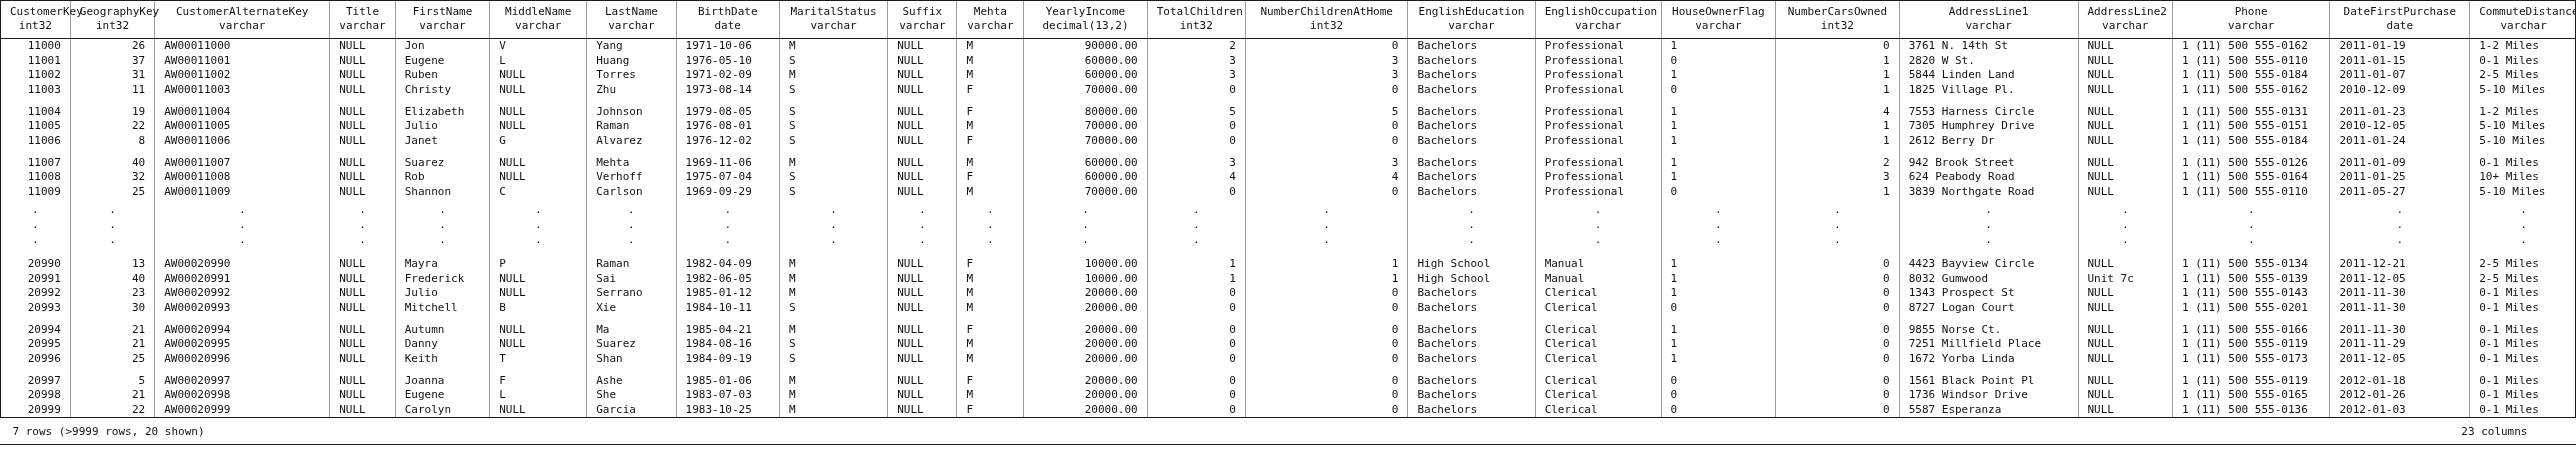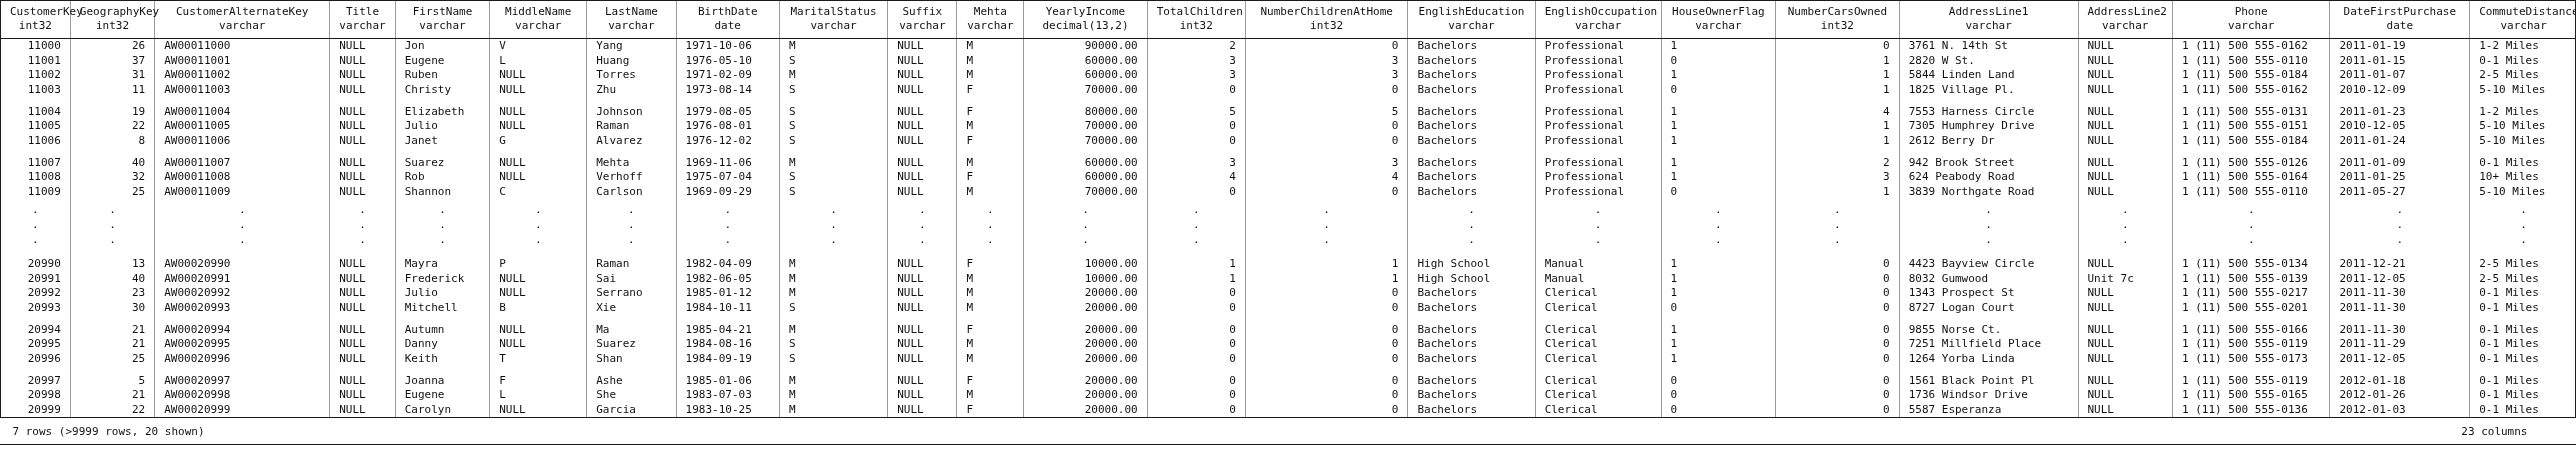--- a/index.html
+++ b/index.html
@@ -742,21 +742,21 @@
             <td class="txt">M</td>
             <td class="num">20000.00</td>
             <td class="num">0</td>
             <td class="num">0</td>
             <td class="txt">Bachelors</td>
             <td class="txt">Clerical</td>
             <td class="txt">1</td>
             <td class="num">0</td>
             <td class="txt">1343 Prospect St</td>
             <td class="txt">NULL</td>
-            <td class="txt">1 (11) 500 555-0217</td>
+            <td class="txt">1 (11) 500 555-0143</td>
             <td class="txt">2011-11-30</td>
             <td class="txt">0-1 Miles</td>
           </tr>
           <tr>
             <td class="num">20993</td>
             <td class="num">30</td>
             <td class="txt">AW00020993</td>
             <td class="txt">NULL</td>
             <td class="txt">Mitchell</td>
             <td class="txt">B</td>
@@ -865,21 +865,21 @@
             <td class="txt">S</td>
             <td class="txt">NULL</td>
             <td class="txt">M</td>
             <td class="num">20000.00</td>
             <td class="num">0</td>
             <td class="num">0</td>
             <td class="txt">Bachelors</td>
             <td class="txt">Clerical</td>
             <td class="txt">1</td>
             <td class="num">0</td>
-            <td class="txt">1264 Yorba Linda</td>
+            <td class="txt">1672 Yorba Linda</td>
             <td class="txt">NULL</td>
             <td class="txt">1 (11) 500 555-0173</td>
             <td class="txt">2011-12-05</td>
             <td class="txt">0-1 Miles</td>
           </tr>
           <tr class="spacer-row">
             <td></td>
             <td></td>
             <td></td>
             <td></td>

